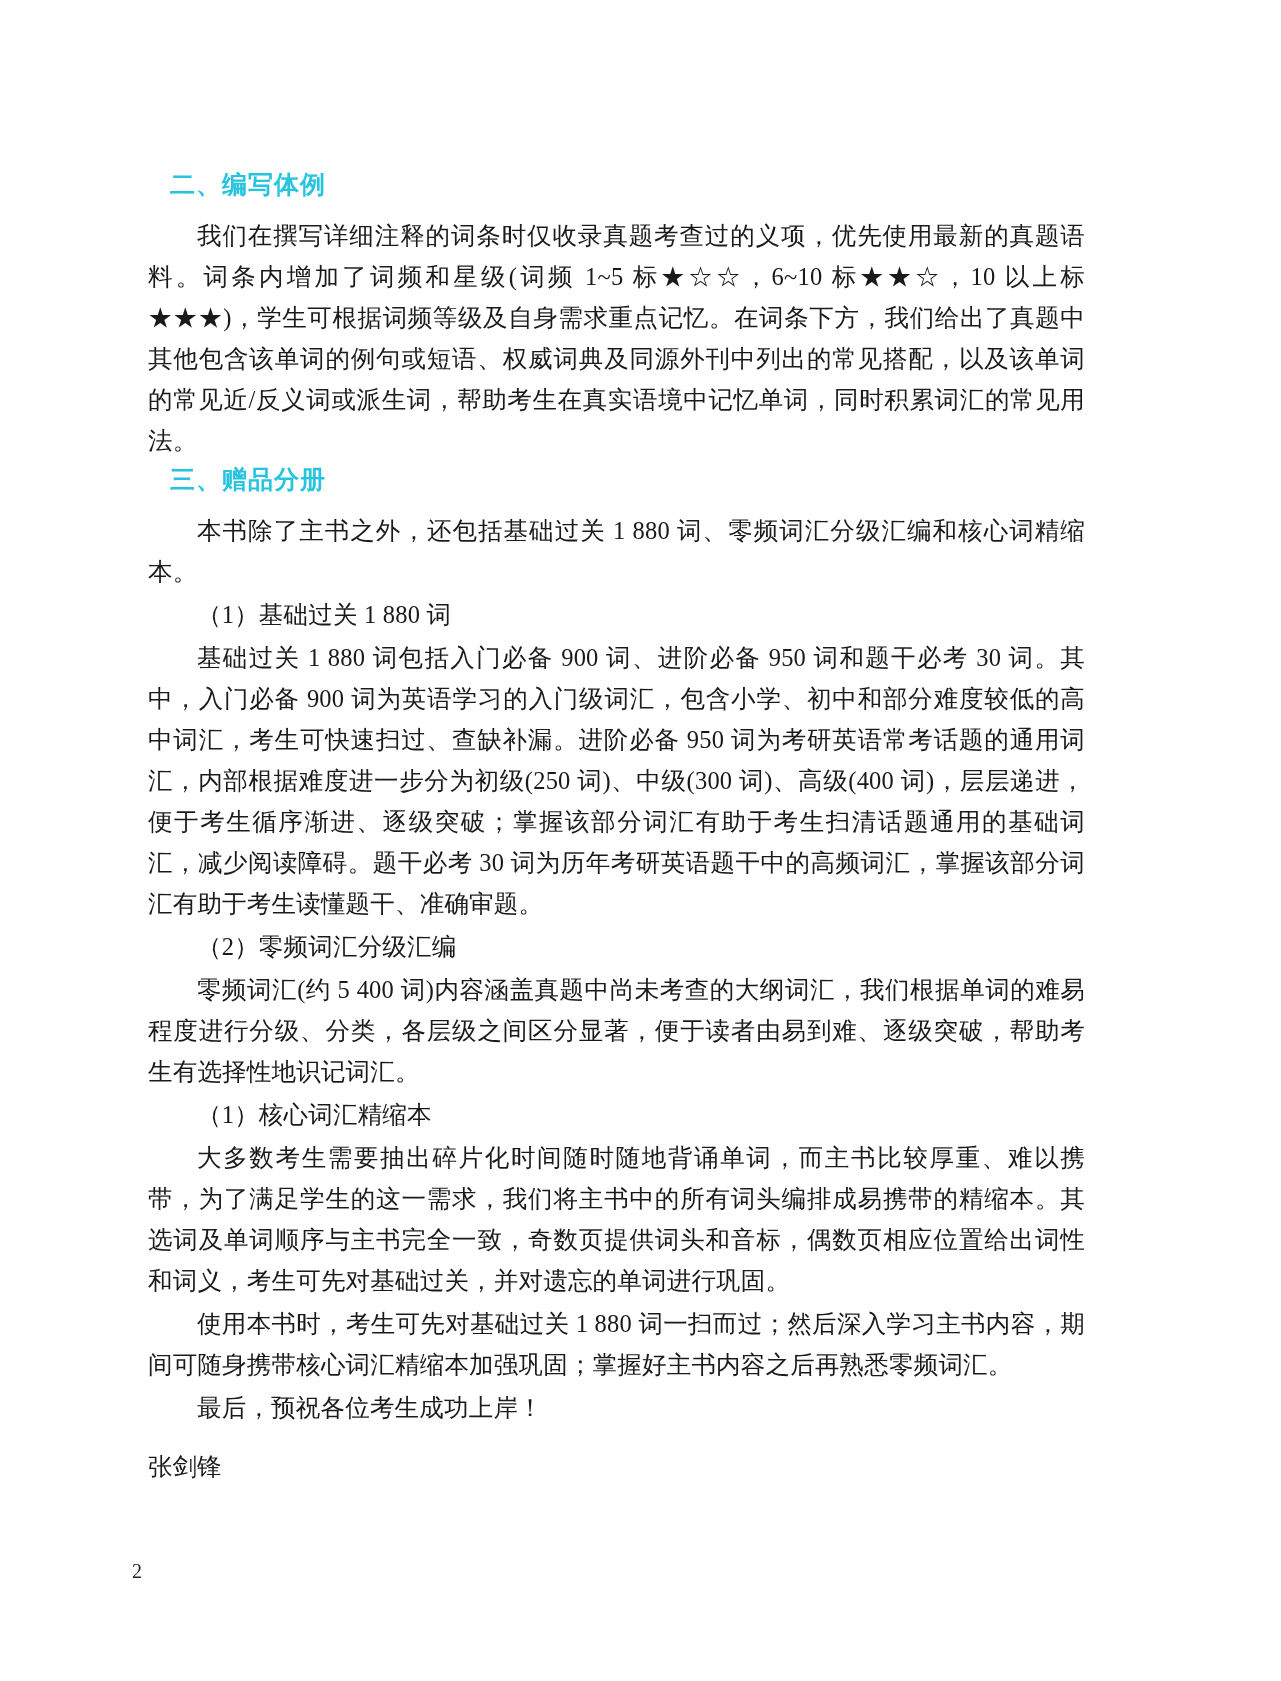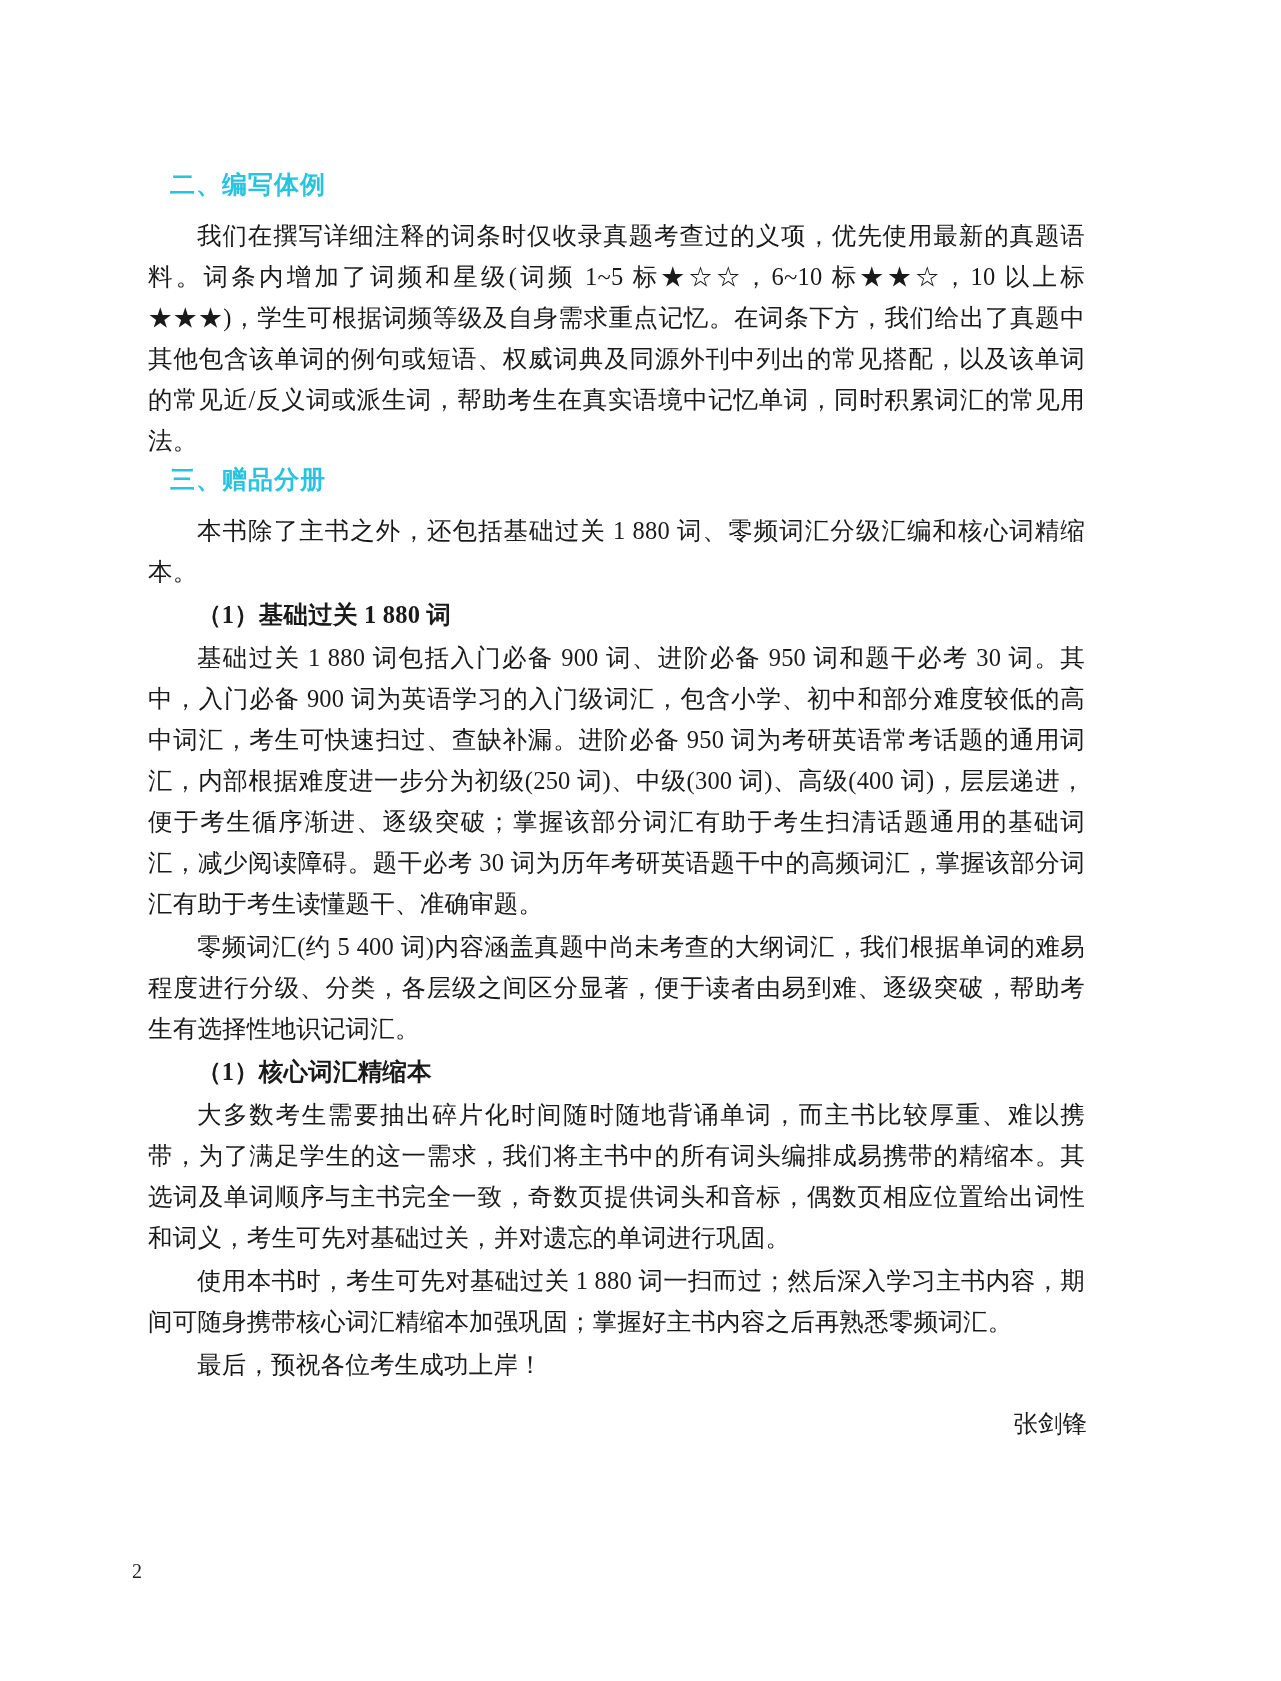--- a/index.html
+++ b/index.html
@@ -38,25 +38,25 @@
     font-size: 24.5px;
     line-height: 41px;
     text-align: justify;
     text-justify: inter-ideograph;
     letter-spacing: 0.2px;
   }
   p.indent {
     text-indent: 2em;
   }
   .sub-head {
-    font-weight: bold;
+    font-weight: normal;
   }
   .signature {
     margin-top: 18px;
-    text-align: right;
+    text-align: left;
     font-size: 24.5px;
     line-height: 41px;
     padding-right: 6px;
   }
   .page-number {
     position: absolute;
     left: 132px;
     top: 1560px;
     font-size: 20px;
     font-family: "Liberation Serif", serif;
@@ -73,20 +73,21 @@
 
     <p class="indent">我们在撰写详细注释的词条时仅收录真题考查过的义项，优先使用最新的真题语料。词条内增加了词频和星级(词频 1~5 标★☆☆，6~10 标★★☆，10 以上标★★★)，学生可根据词频等级及自身需求重点记忆。在词条下方，我们给出了真题中其他包含该单词的例句或短语、权威词典及同源外刊中列出的常见搭配，以及该单词的常见近/反义词或派生词，帮助考生在真实语境中记忆单词，同时积累词汇的常见用法。</p>
 
     <h2 class="section-heading second">三、赠品分册</h2>
 
     <p class="indent">本书除了主书之外，还包括基础过关 1 880 词、零频词汇分级汇编和核心词精缩本。</p>
 
     <p class="indent sub-head">（1）基础过关 1 880 词</p>
     <p class="indent">基础过关 1 880 词包括入门必备 900 词、进阶必备 950 词和题干必考 30 词。其中，入门必备 900 词为英语学习的入门级词汇，包含小学、初中和部分难度较低的高中词汇，考生可快速扫过、查缺补漏。进阶必备 950 词为考研英语常考话题的通用词汇，内部根据难度进一步分为初级(250 词)、中级(300 词)、高级(400 词)，层层递进，便于考生循序渐进、逐级突破；掌握该部分词汇有助于考生扫清话题通用的基础词汇，减少阅读障碍。题干必考 30 词为历年考研英语题干中的高频词汇，掌握该部分词汇有助于考生读懂题干、准确审题。</p>
 
+    <p class="indent sub-head">（2）零频词汇分级汇编</p>
     <p class="indent">零频词汇(约 5 400 词)内容涵盖真题中尚未考查的大纲词汇，我们根据单词的难易程度进行分级、分类，各层级之间区分显著，便于读者由易到难、逐级突破，帮助考生有选择性地识记词汇。</p>
 
     <p class="indent sub-head">（1）核心词汇精缩本</p>
     <p class="indent">大多数考生需要抽出碎片化时间随时随地背诵单词，而主书比较厚重、难以携带，为了满足学生的这一需求，我们将主书中的所有词头编排成易携带的精缩本。其选词及单词顺序与主书完全一致，奇数页提供词头和音标，偶数页相应位置给出词性和词义，考生可先对基础过关，并对遗忘的单词进行巩固。</p>
 
     <p class="indent">使用本书时，考生可先对基础过关 1 880 词一扫而过；然后深入学习主书内容，期间可随身携带核心词汇精缩本加强巩固；掌握好主书内容之后再熟悉零频词汇。</p>
 
     <p class="indent">最后，预祝各位考生成功上岸！</p>
 
     <div class="signature">张剑锋</div>

